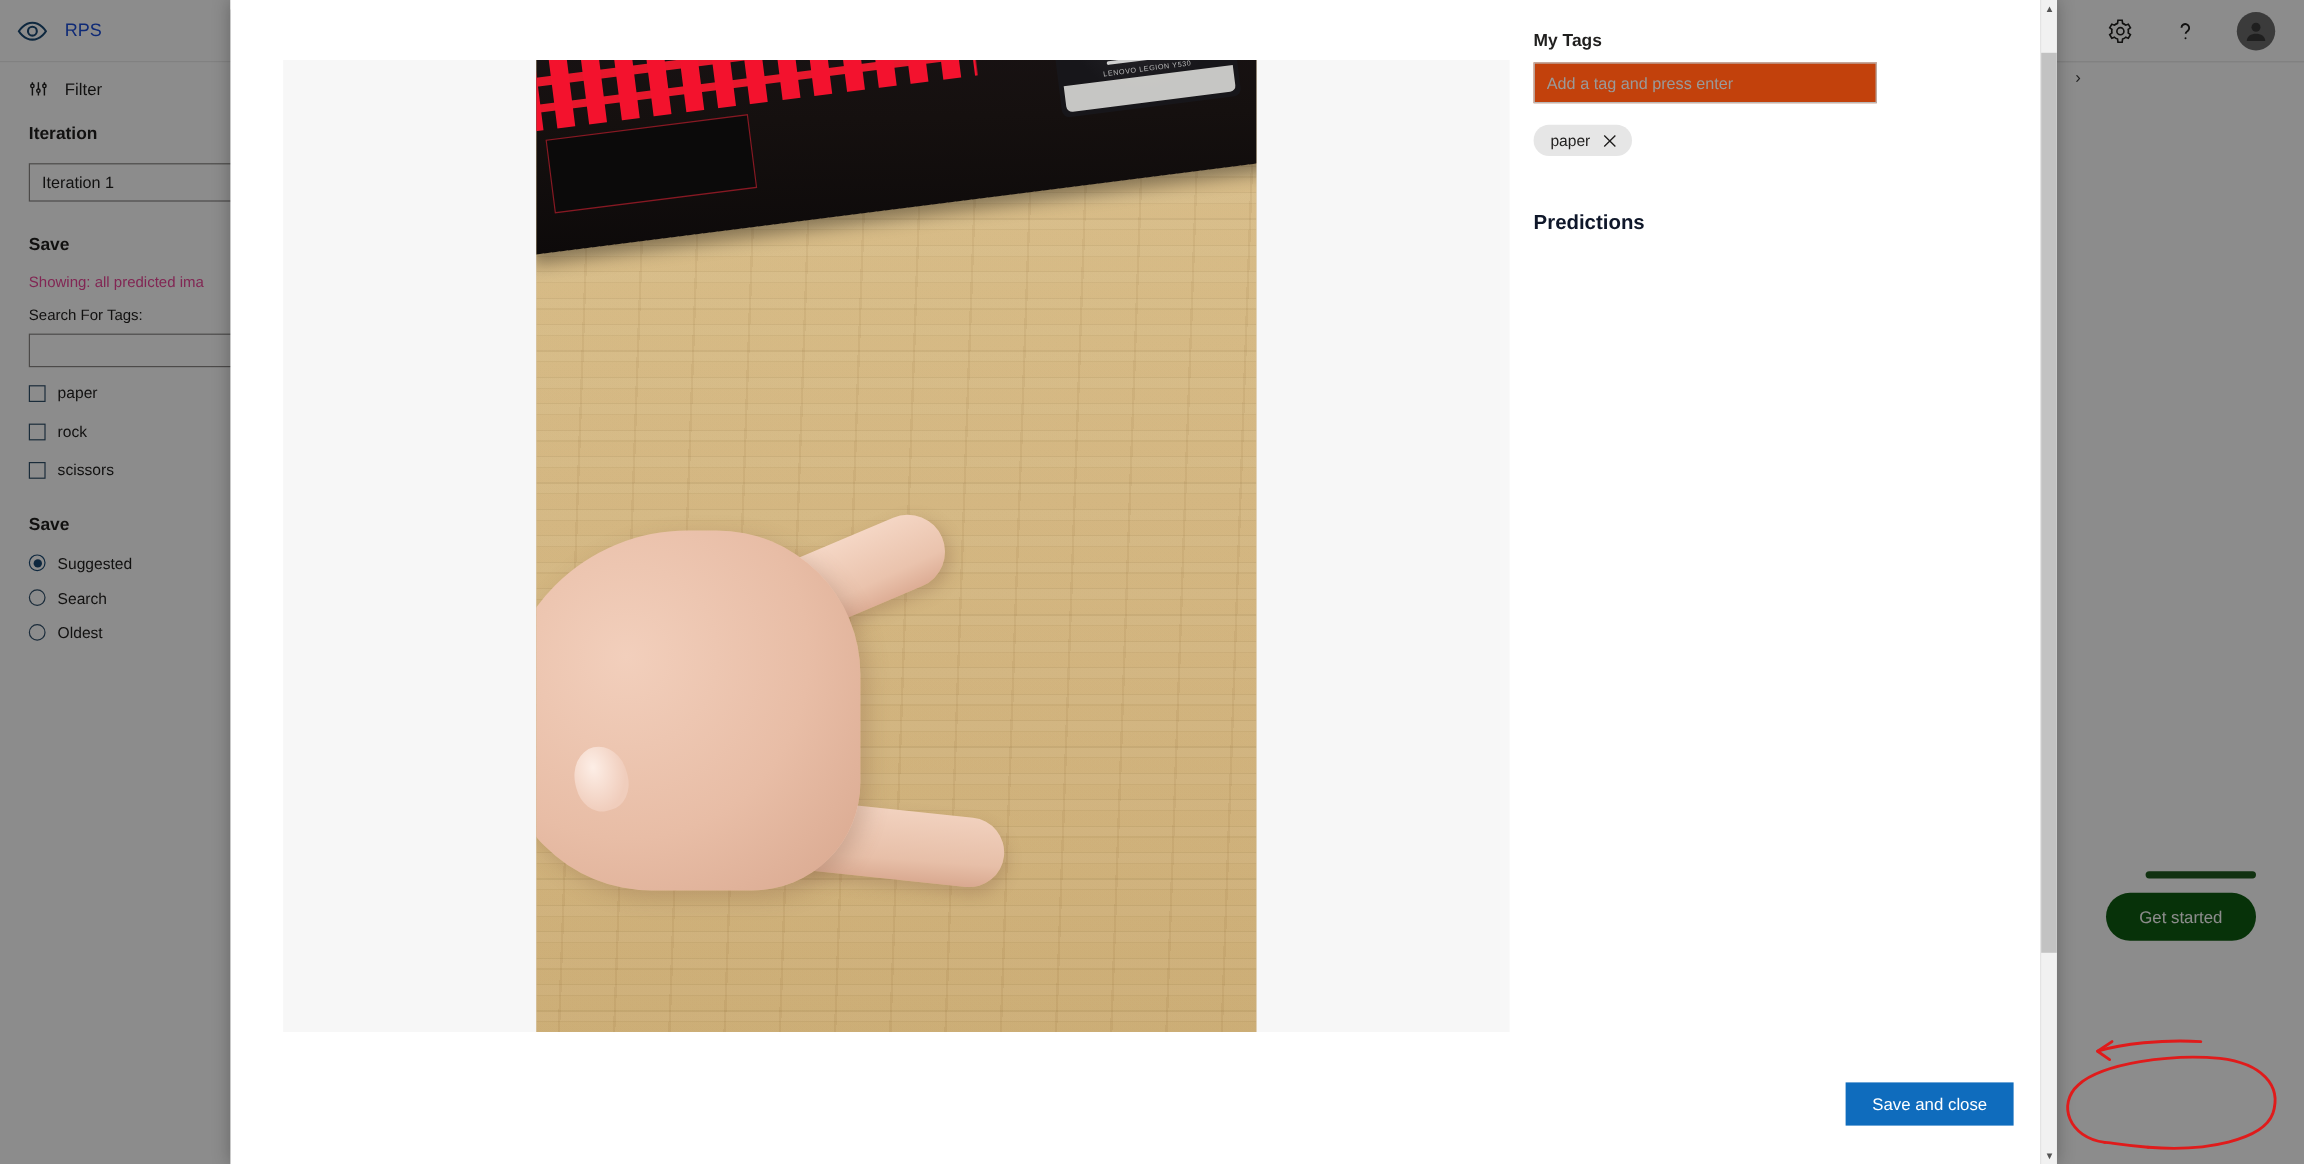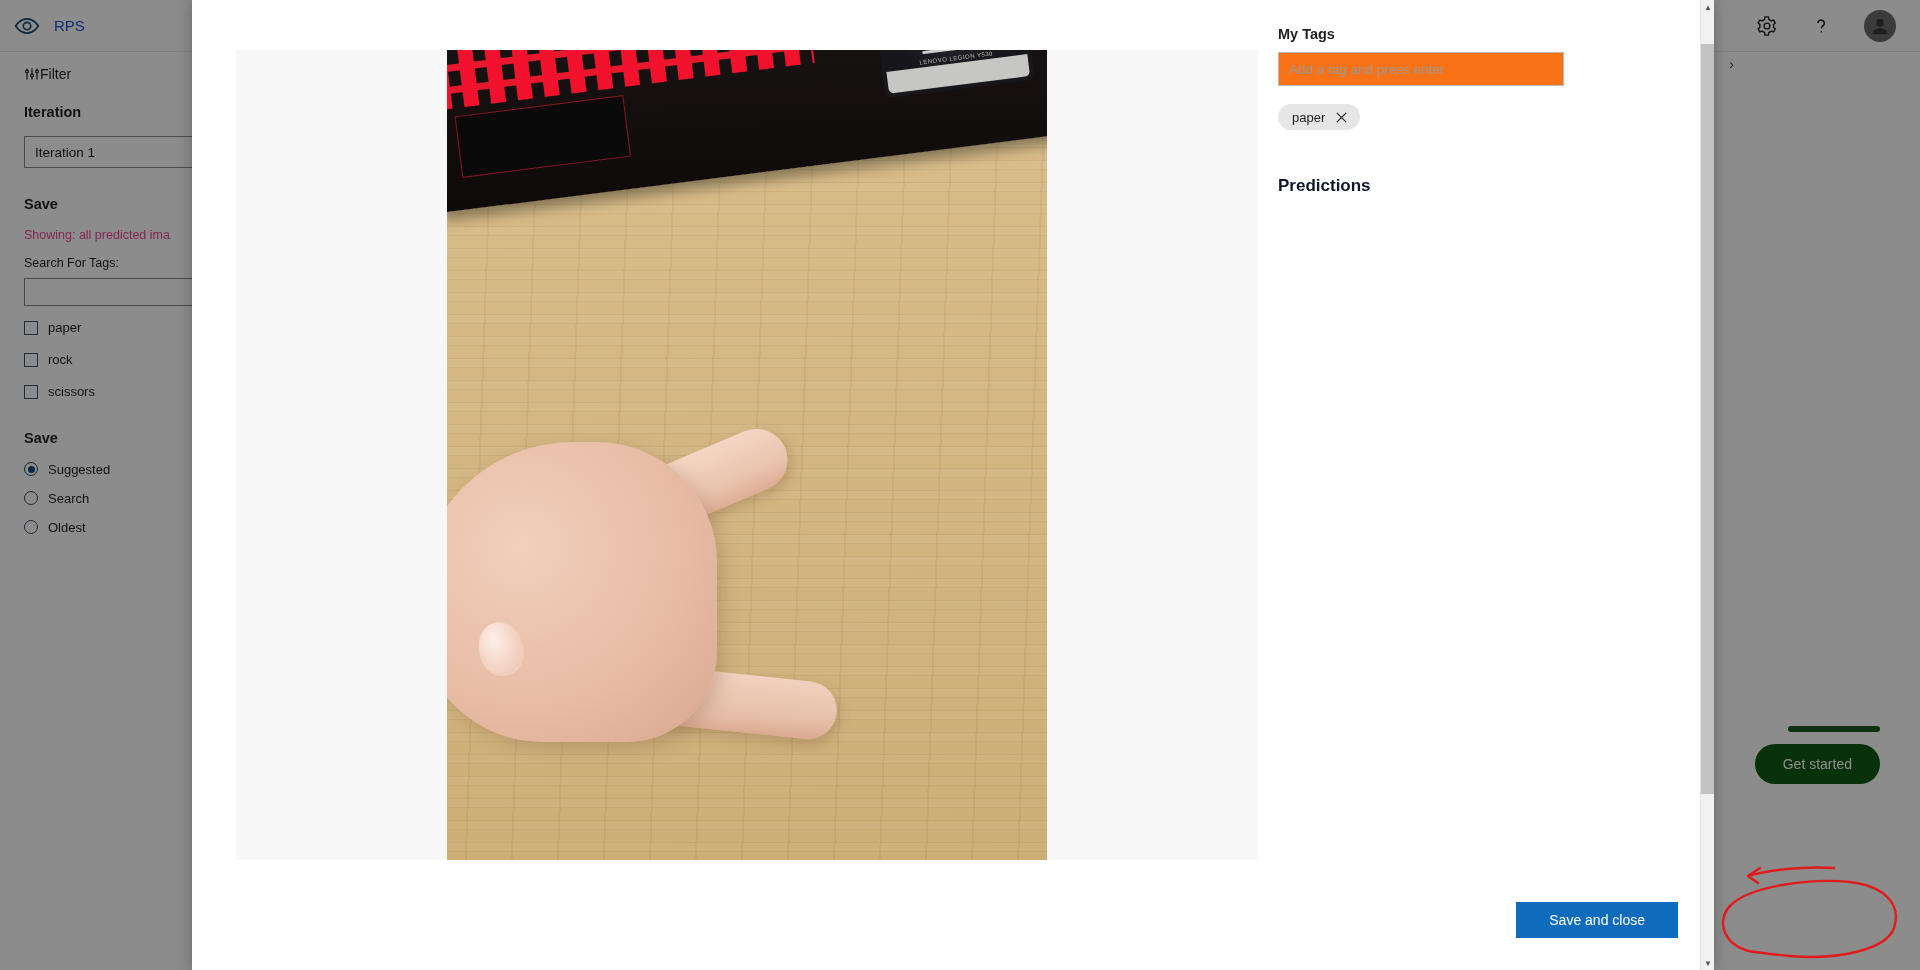--- a/index.html
+++ b/index.html
@@ -29,21 +29,21 @@
   .avatar-circle {
     width: 32px; height: 32px; border-radius: 50%;
     background: #6c6c6c; display: flex; align-items: center; justify-content: center;
   }
 
   
   .filter-rail {
     position: absolute; top: 52px; left: 0; width: 230px; bottom: 0;
     background: #ffffff; padding: 14px 18px 0 24px;
   }
-  .filter-row { display: flex; align-items: flex-start; gap: 0; margin-bottom: 22px; }
+  .filter-row { display: flex; align-items: flex-start; gap: 14px; margin-bottom: 22px; }
   .filter-glyph { width: 16px; height: 16px; display: block; }
   .filter-label { font-size: 14px; color: #201f1e; }
   .rail-h { font-size: 14.5px; font-weight: 700; color: #201f1e; margin-bottom: 16px; }
   .rail-select {
     width: 196px; height: 32px; border: 1px solid #8a8886; background: #fff;
     display: flex; align-items: center; padding: 0 10px; font-size: 13.5px; color: #201f1e;
   }
   .rail-gap { height: 28px; }
   .rail-note { font-size: 12.5px; color: #ec4899; margin-bottom: 14px; }
   .rail-sub { font-size: 12.5px; color: #201f1e; margin-bottom: 8px; }
@@ -191,21 +191,21 @@
   }
 
   
   .side-pane {
     position: absolute; left: 1086px; top: 18px; width: 300px;
   }
   .pane-h {
     font-size: 14.5px; font-weight: 700; color: #201f1e; margin-bottom: 10px;
   }
   .tag-input {
-    width: 286px; height: 30px; border: 1px solid #b9b9b9; background: #f97316;
+    width: 286px; height: 30px; border: 1px solid #b9b9b9; background: #c2410c;
     padding: 16px 10px; font-size: 13.5px; color: #201f1e;
     font-family: "Liberation Sans", sans-serif; outline: none;
   }
   .tag-input::placeholder { color: #9a9a9a; }
   .tag-chips { margin-top: 18px; display: flex; flex-wrap: wrap; gap: 8px; }
   .tag-chip {
     display: flex; align-items: center; gap: 10px;
     height: 26px; padding: 0 12px 0 14px; border-radius: 13px;
     background: #e6e6e6; font-size: 13px; color: #201f1e;
   }
@@ -223,21 +223,21 @@
   .pred-table thead th.col-prob { padding-left: 0; }
   .pred-table tbody td {
     font-size: 13px; color: #201f1e; padding: 12px 0 12px 14px; height: 36px;
   }
   .pred-table tbody td.col-prob { padding-left: 0; }
   .col-tag { width: 190px; }
 
   
   .save-btn {
     position: absolute; right: 22px; bottom: 32px;
-    height: 36px; padding: 0 33px; border: none; background: #0f6cbd;
+    height: 36px; padding: 0 22px; border: none; background: #0f6cbd;
     color: #ffffff; font-size: 14px; font-family: "Liberation Sans", sans-serif;
   }
 
   
   .modal-scrollbar {
     position: absolute; top: 0; right: 0; width: 14px; height: 100%;
     background: #f1f1f1; border-left: 1px solid #e4e4e4;
   }
   .sb-arrow {
     position: absolute; left: 0; width: 14px; height: 14px;

